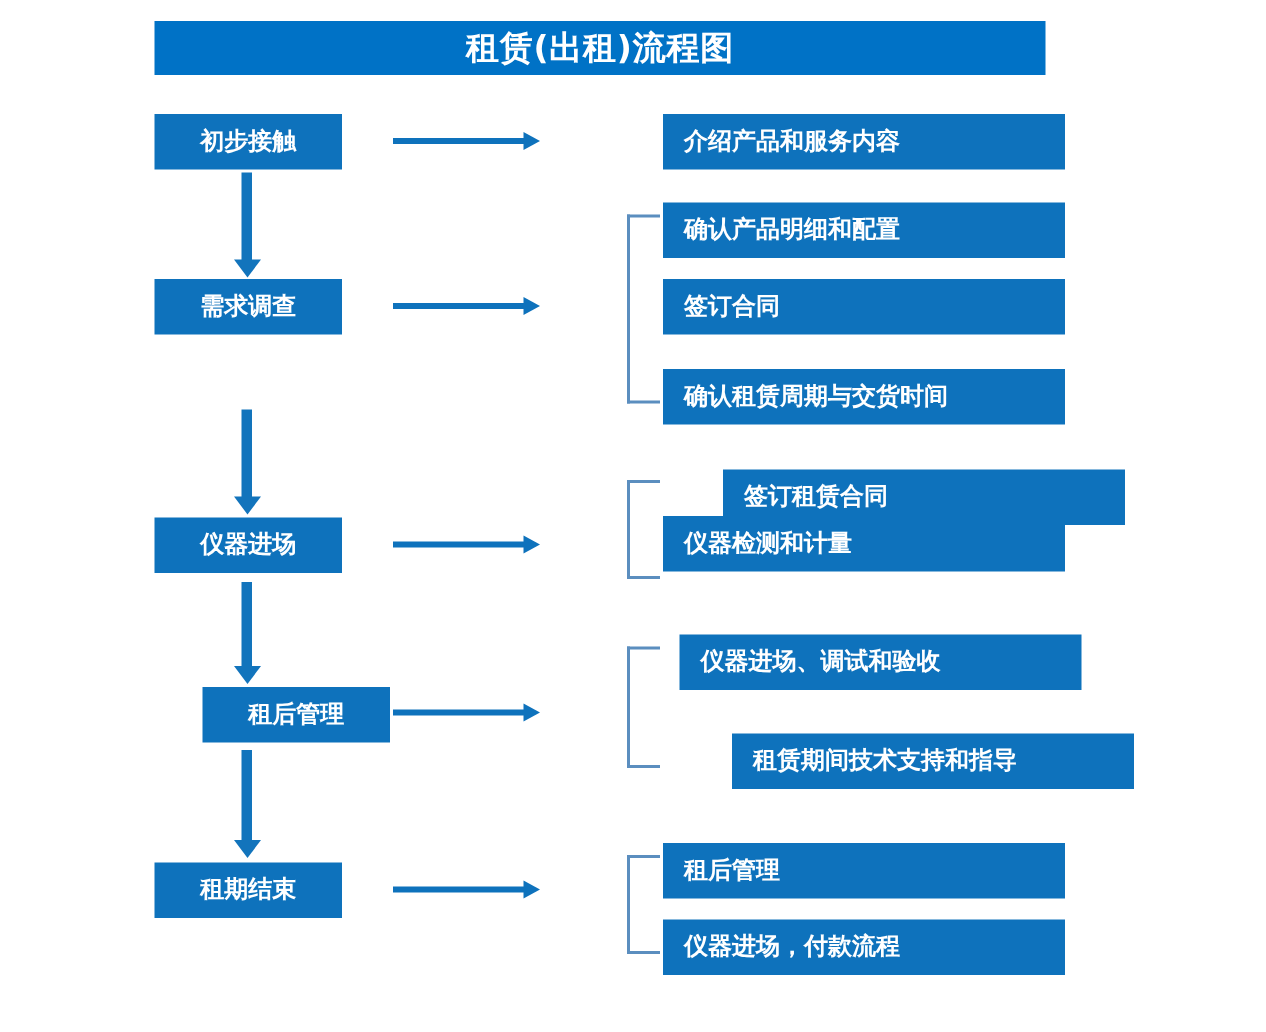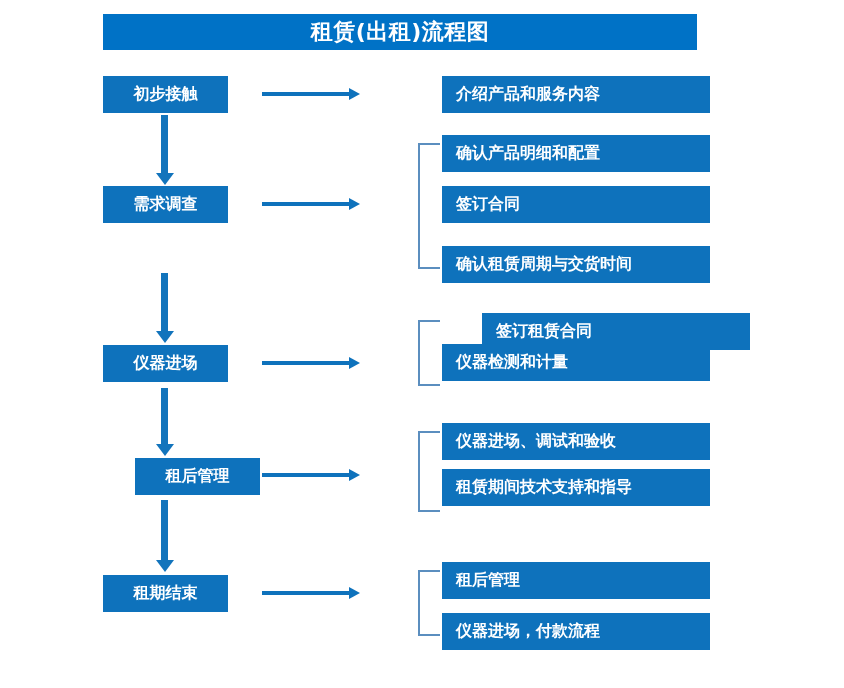--- a/index.html
+++ b/index.html
@@ -171,18 +171,18 @@
   <div class="bracket" style="left:418px; top:320px; height:66px;"></div>
   <div class="bracket" style="left:418px; top:431px; height:81px;"></div>
   <div class="bracket" style="left:418px; top:570px; height:66px;"></div>
 
   <div class="box right-item" style="top:76px;">介绍产品和服务内容</div>
   <div class="box right-item" style="top:135px;">确认产品明细和配置</div>
   <div class="box right-item" style="top:186px;">签订合同</div>
   <div class="box right-item" style="top:246px;">确认租赁周期与交货时间</div>
   <div class="box right-item" style="top:313px;margin-left:40px;">签订租赁合同</div>
   <div class="box right-item" style="top:344px;">仪器检测和计量</div>
-  <div class="box right-item" style="top:423px;">仪器进场、调试和验收</div>
-  <div class="box right-item" style="top:469px;">租赁期间技术支持和指导</div>
+  <div class="box right-item" style="top:423px;margin-left:11px;">仪器进场、调试和验收</div>
+  <div class="box right-item" style="top:489px;margin-left:46px;">租赁期间技术支持和指导</div>
   <div class="box right-item" style="top:562px;">租后管理</div>
   <div class="box right-item" style="top:613px;">仪器进场，付款流程</div>
 
 </div>
 
 </body></html>

